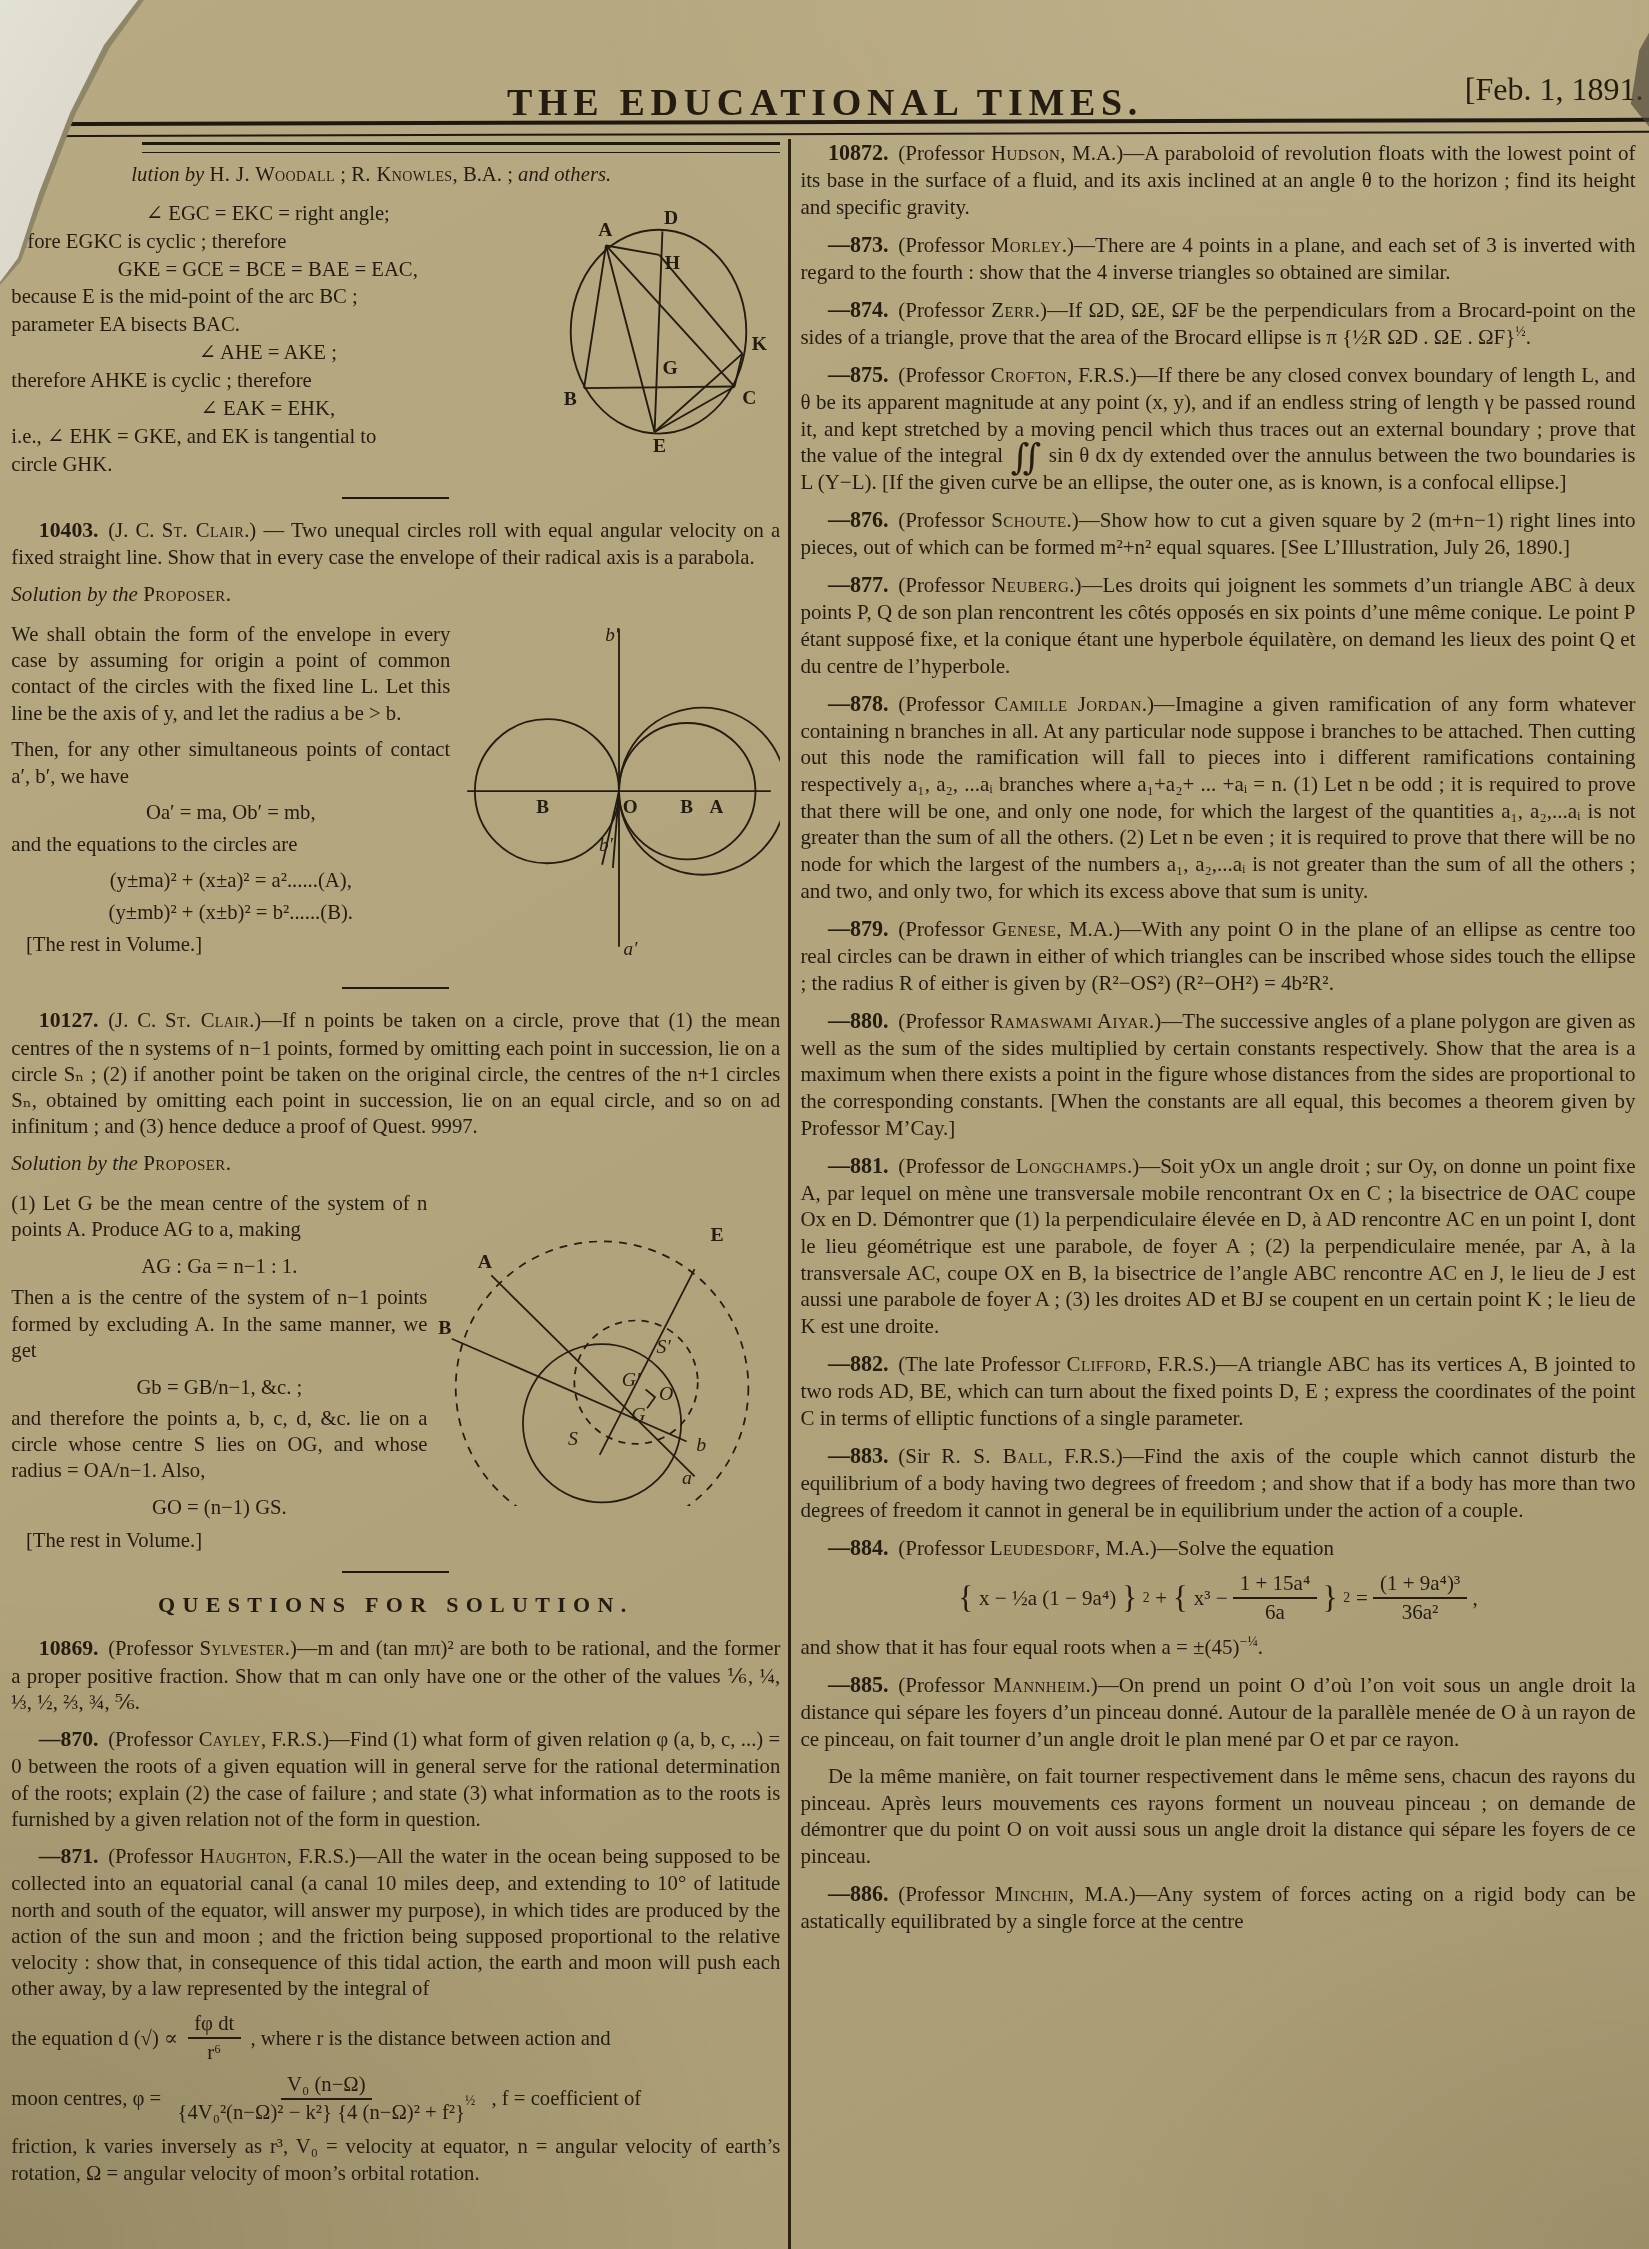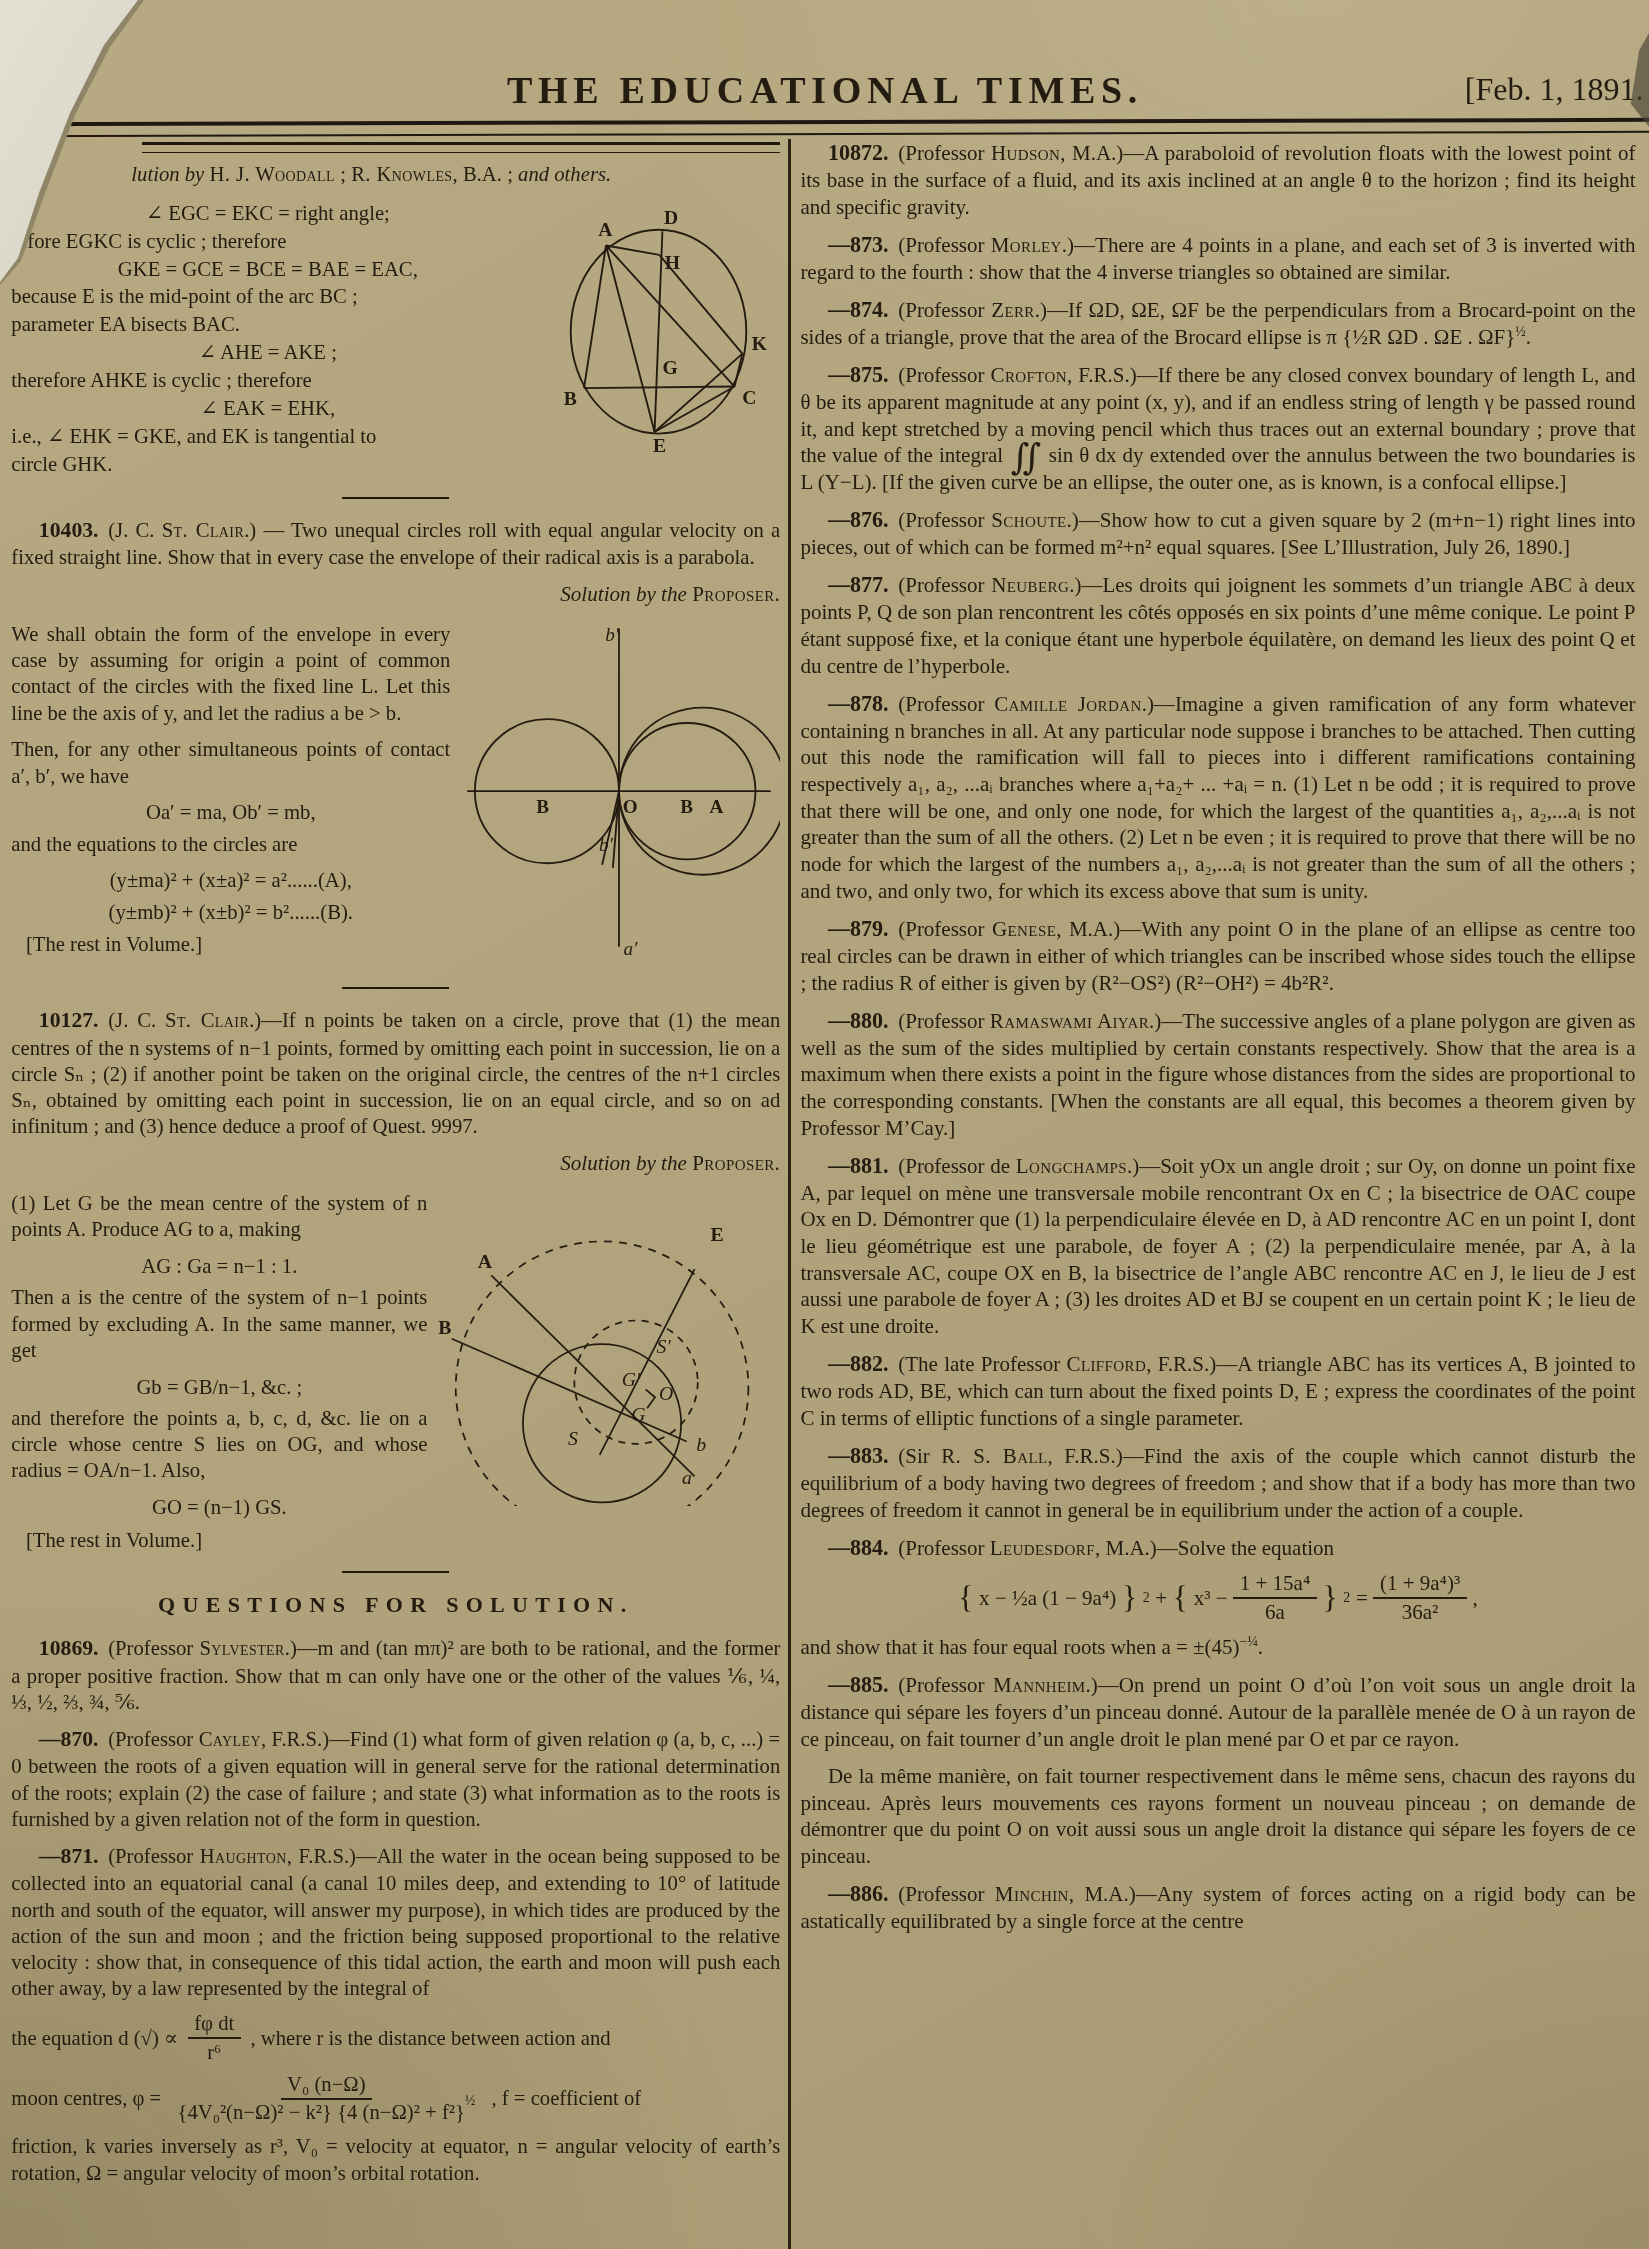--- a/index.html
+++ b/index.html
@@ -14,21 +14,21 @@
       linear-gradient(150deg,#b7aa82 0%,#b2a47c 45%,#a89b73 100%);
   }
   .tear-shadow{position:absolute;z-index:5;top:0;left:0;width:340px;height:308px;
     clip-path:polygon(0 0,144px 0,110px 47px,75px 115px,44px 196px,21px 261px,0 285px);
     background:#8f8668;}
   .tear{position:absolute;z-index:6;top:0;left:0;width:340px;height:308px;
     clip-path:polygon(0 0,138px 0,104px 45px,70px 113px,39px 193px,18px 258px,0 282px);
     background:linear-gradient(120deg,#e3e0d4 0%,#d7d4c6 55%,#c9c6b6 100%);}
   .corner-dark{position:absolute;z-index:4;top:31px;right:0;width:24px;height:97px;
     clip-path:polygon(100% 0,100% 100%,20% 75%,55% 20%);background:#4a4336;opacity:.65;}
-  .masthead{position:absolute;top:68px;left:0;width:100%;text-align:center;}
+  .masthead{position:absolute;top:80px;left:0;width:100%;text-align:center;}
   .masthead .title{font-size:38px;font-weight:bold;letter-spacing:5.7px;}
   .masthead-date{position:absolute;top:71px;right:6.5px;font-size:32px;}
   .head-rule{position:absolute;top:120px;left:0;right:0;height:9px;
     border-top:4px solid #1f1812;border-bottom:2.4px solid #1f1812;transform:rotate(-0.15deg);}
   .columns{position:absolute;top:139px;left:0;right:0;bottom:0;display:flex;padding:0 11.3px;}
   .col-left{width:769px;font-size:20.7px;line-height:1.27;}
   .divider{width:2.4px;background:#2b2212;margin:0 9.7px 0 8px;}
   .col-right{flex:1;font-size:21px;line-height:1.27;padding-right:3.2px;}
 
   .top-rule{margin:3.2px 0 8px 131px;height:6.5px;border-top:3.2px solid #20180d;border-bottom:1.6px solid #20180d;}
@@ -36,21 +36,21 @@
   .it{font-style:italic;}
   .sc{font-variant:small-caps;letter-spacing:0.4px;}
   .num{font-weight:bold;margin-right:9.7px;font-size:1.05em;}
   .para{text-align:justify;text-indent:27.5px;margin:0 0 10.5px 0;}
   .noindent{text-indent:0;}
   .cline{text-align:center;margin:1.6px 0;}
   .tline{margin:1.6px 0;}
   .sec1{overflow:hidden;}
   .fig{float:right;}
   .hr-short{width:107px;border-top:2.8px solid #20180d;margin:18px auto 18px auto;}
-  .sol-head{text-align:right;margin:4.9px 0 13px 0;font-size:1.02em;}
+  .sol-head{text-align:left;margin:4.9px 0 13px 0;font-size:1.02em;}
   .solwrap{overflow:hidden;}
   .eqc{text-align:center;margin:4.9px 0;}
   .rest{margin:6.5px 0 0 14.6px;}
   .q-head{text-align:center;font-weight:bold;letter-spacing:7.3px;font-size:22px;margin:13px 0 16px 0;}
   .eqline{display:flex;align-items:center;gap:9.7px;margin:9px 0;flex-wrap:nowrap;}
   .frac{display:inline-flex;flex-direction:column;align-items:center;vertical-align:middle;line-height:1.12;}
   .frac .fn{padding:0 6.5px 1.6px 6.5px;border-bottom:2px solid #241c10;}
   .frac .fd{padding:1.6px 6.5px 0 6.5px;display:inline-flex;align-items:flex-start;}
   sup.s{font-size:.66em;vertical-align:super;line-height:0;}
   .iint{font-size:1.7em;line-height:0;vertical-align:-6.5px;padding:0 1.6px;}

